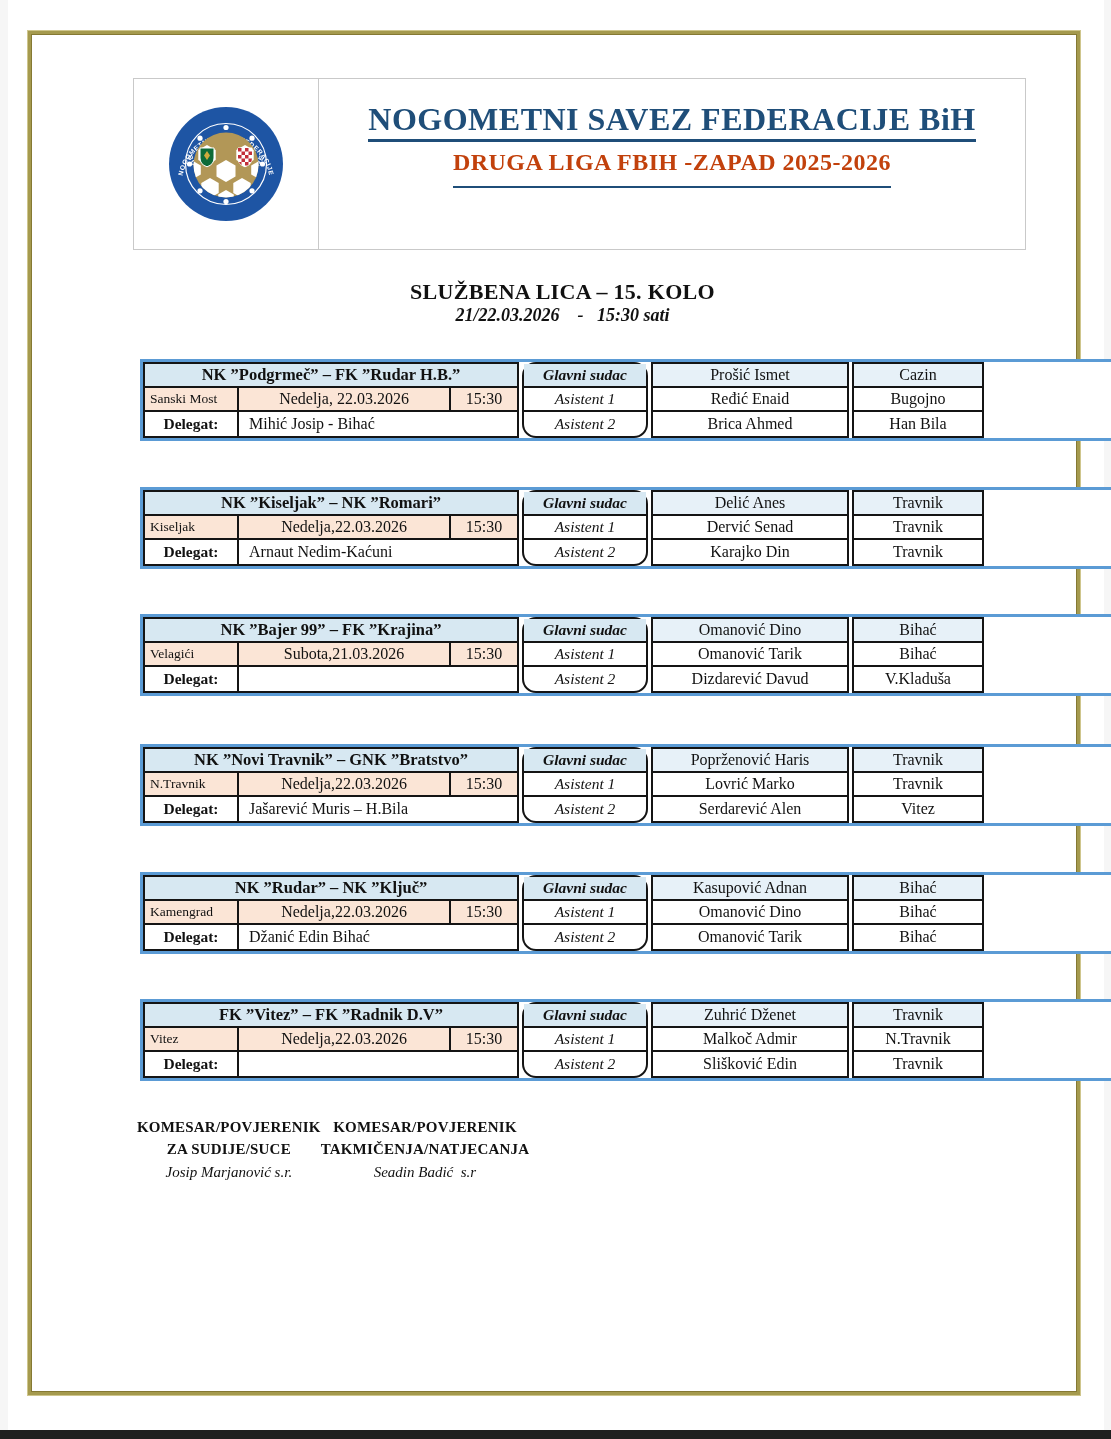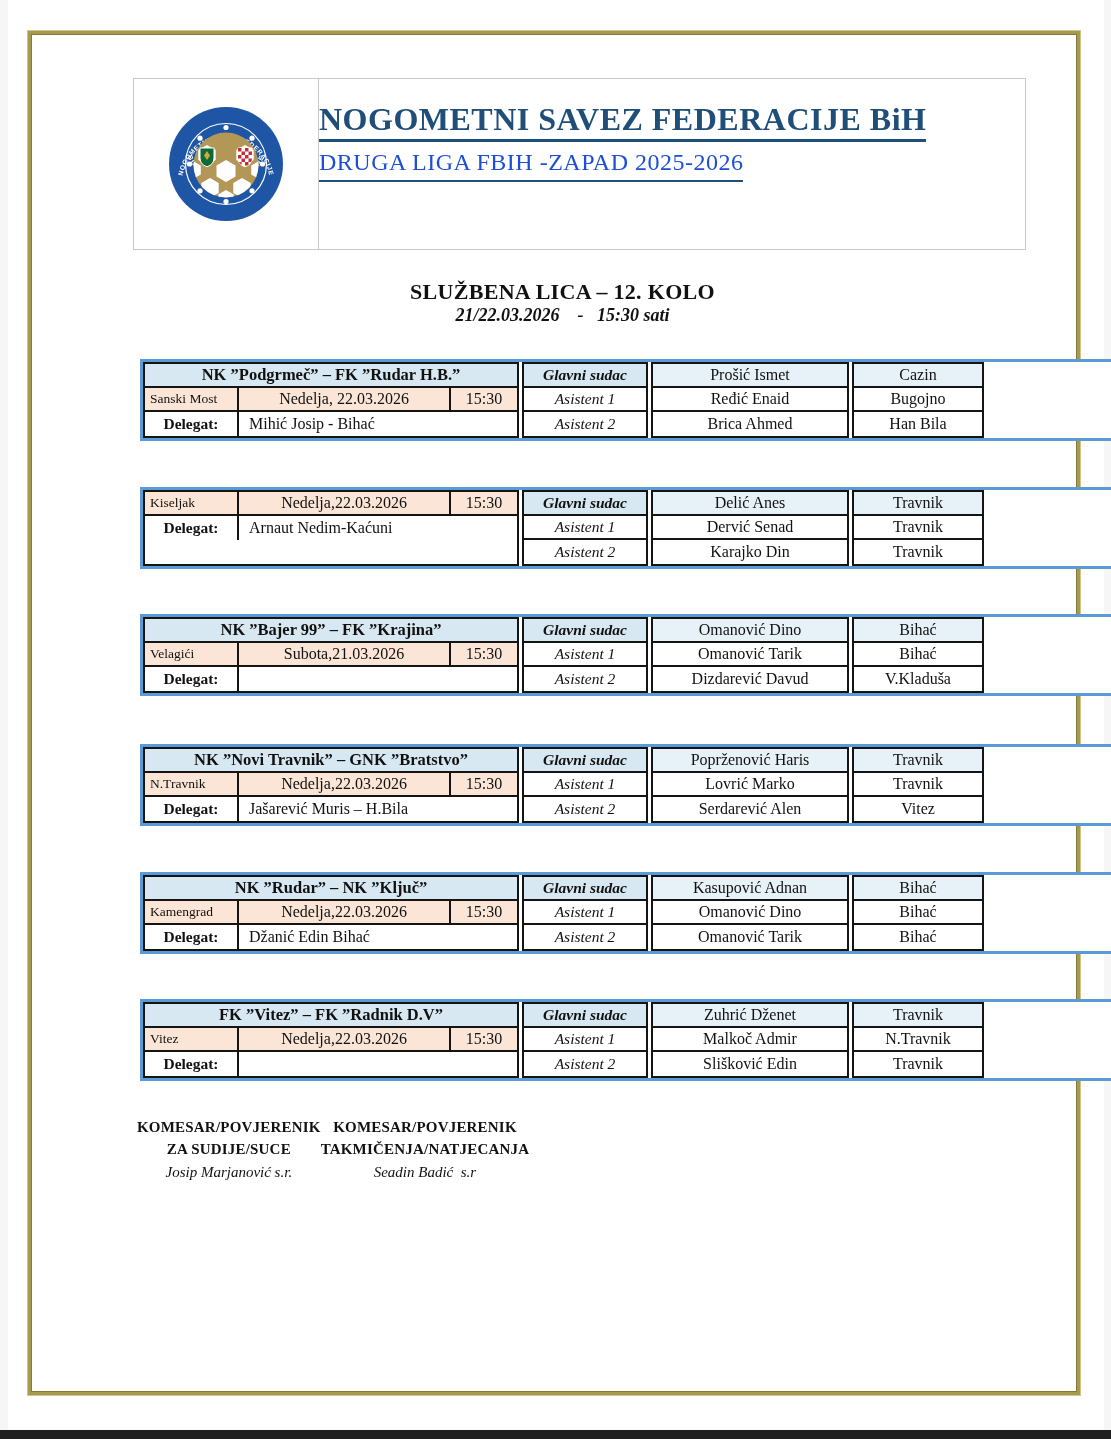--- a/index.html
+++ b/index.html
@@ -11,38 +11,38 @@
   .edge-right { right:0; width:7px; }
   .bottom-bar { position:absolute; left:0; bottom:0; width:100%; height:9px; background:#1f1f1f; }
 
   .gold-frame { position:absolute; left:28px; top:31px; width:1052px; height:1364px;
                 border:3px solid #a59a4e; box-shadow:0 0 0 1px #857933 inset, 0 0 0 1px #cfc68d; }
 
   
   .header-box { position:absolute; left:133px; top:78px; width:893px; height:172px;
                 border:1px solid #c9c9c9; display:flex; background:#fff; }
   .logo-cell { width:185px; border-right:1px solid #c9c9c9; display:flex; align-items:center; justify-content:center; }
-  .title-cell { flex:1; padding-top:22px; }
+  .title-cell { flex:1; text-align:center; padding-top:22px; }
   .main-title { font-size:32px; font-weight:bold; color:#1f4e79; letter-spacing:0.5px;
                 display:inline-block; border-bottom:3px solid #1f4e79; padding-bottom:1px; line-height:1.15; }
   .sub-title  { margin-top:7px; }
-  .sub-title span { font-size:24px; font-weight:normal; color:#1d4ed8; letter-spacing:0.5px;
-                display:inline-block; border-bottom:2px solid #1f4e79; padding-bottom:4px; }
+  .sub-title span { font-size:24px; font-weight:bold; color:#c2410c; letter-spacing:0.5px;
+                display:inline-block; border-bottom:2px solid #1f4e79; padding-bottom:10px; }
 
   
   .section-head { position:absolute; left:140px; width:845px; top:279px; text-align:center; }
   .section-title { font-size:22px; font-weight:bold; letter-spacing:0.3px; }
   .section-date { font-size:18px; font-weight:bold; font-style:italic; white-space:pre; }
 
   
   .mtable { position:absolute; left:140px; width:992px; border:3px solid #5b9bd5; background:#fff; display:flex; }
   .vgap { width:3px; background:#fff; }
   .grp { display:grid; grid-auto-rows:24px; border:2px solid #141414; background:#fff; }
   .grpA { grid-template-columns:94px 212px 66px; }
-  .grpB { grid-template-columns:122px; }
+  .grpB { grid-template-columns:122px;border-radius:14px; }
   .grpC { grid-template-columns:194px; }
   .grpD { grid-template-columns:128px; }
   .cell { border-right:2px solid #141414; border-bottom:2px solid #141414;
           display:flex; align-items:center; justify-content:center; overflow:hidden;
           font-size:16px; line-height:1; white-space:nowrap; }
   .lr { border-right:none; } .lb { border-bottom:none; }
   .bg-blue  { background:#d7e8f2; }
   .bg-blue2 { background:#e7f1f8; }
   .bg-peach { background:#fbe5d6; }
   .c-match { grid-column:1/4; font-weight:bold; font-size:16.5px; }
@@ -130,21 +130,21 @@
         </g>
       </svg>
     </div>
     <div class="title-cell">
       <div><span class="main-title">NOGOMETNI SAVEZ FEDERACIJE BiH</span></div>
       <div class="sub-title"><span>DRUGA LIGA FBIH -ZAPAD 2025-2026</span></div>
     </div>
   </div>
 
   <div class="section-head">
-    <div class="section-title">SLUŽBENA LICA – 12. KOLO</div>
+    <div class="section-title">SLUŽBENA LICA – 15. KOLO</div>
     <div class="section-date">21/22.03.2026    -   15:30 sati</div>
   </div>
 
   <div class="mtable" style="top:359px">
     <div class="grp grpA">
       <div class="cell c-match bg-blue lr">NK ”Podgrmeč” – FK ”Rudar H.B.”</div>
       <div class="cell c-venue bg-peach">Sanski Most</div>
       <div class="cell bg-peach">Nedelja, 22.03.2026</div>
       <div class="cell bg-peach lr">15:30</div>
       <div class="cell c-dlabel lb">Delegat:</div>
@@ -165,20 +165,21 @@
     <div class="vgap"></div>
     <div class="grp grpD">
       <div class="cell bg-blue2 lr">Cazin</div>
       <div class="cell lr">Bugojno</div>
       <div class="cell lr lb">Han Bila</div>
     </div>
   </div>
 
   <div class="mtable" style="top:487px">
     <div class="grp grpA">
+      <div class="cell c-match bg-blue lr">NK ”Kiseljak” – NK ”Romari”</div>
       <div class="cell c-venue bg-peach">Kiseljak</div>
       <div class="cell bg-peach">Nedelja,22.03.2026</div>
       <div class="cell bg-peach lr">15:30</div>
       <div class="cell c-dlabel lb">Delegat:</div>
       <div class="cell c-dname lr lb">Arnaut Nedim-Kaćuni</div>
     </div>
     <div class="vgap"></div>
     <div class="grp grpB">
       <div class="cell role role-head bg-blue lr">Glavni sudac</div>
       <div class="cell role lr">Asistent 1</div>

